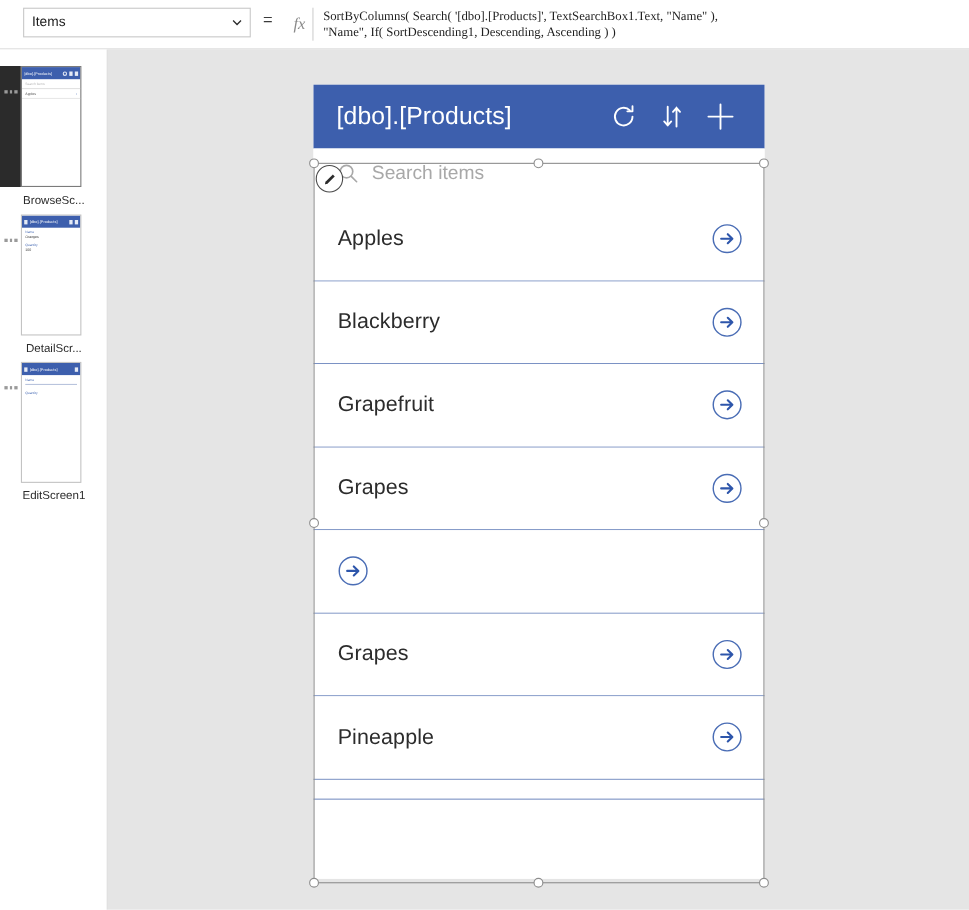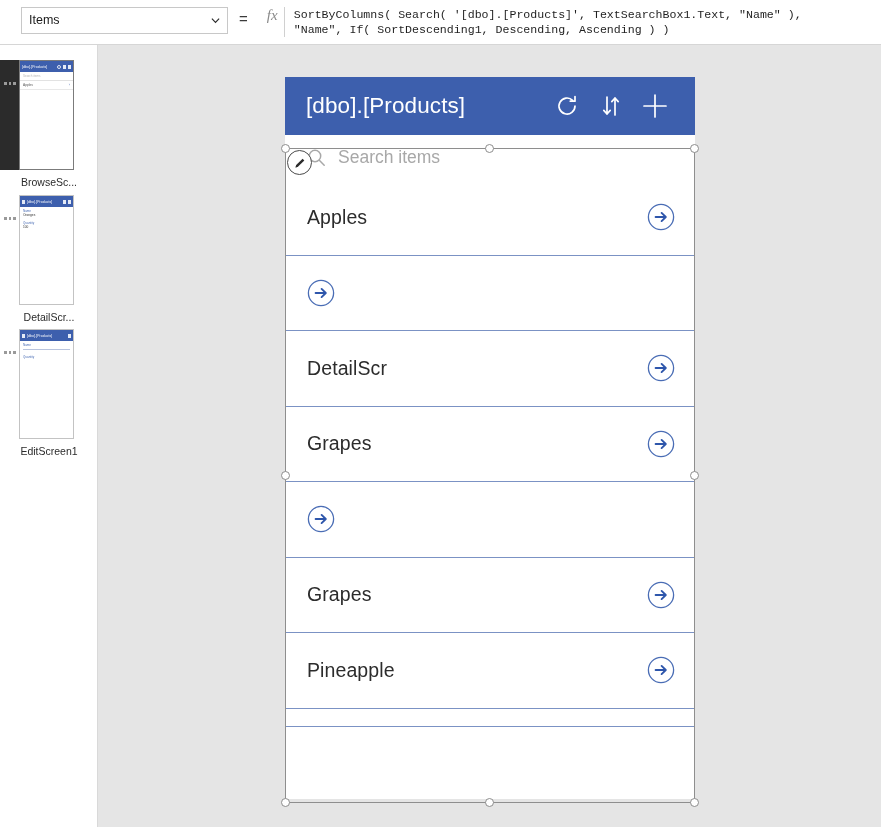--- a/index.html
+++ b/index.html
@@ -48,31 +48,31 @@
   #equals-sign {
     margin: 10px 0 0 11px;
     font-size: 15px;
     color: #3a3a3a;
     font-family: "Liberation Sans", sans-serif;
     user-select: none;
   }
   #fx-box {
     margin: 7px 0 0 13px;
     width: 24px; height: 30px;
-    display: flex; align-items: flex-start; justify-content: center;
+    display: flex; align-items: center; justify-content: center;
     border-right: 1px solid #d0d0d0;
     font-family: "Liberation Serif", serif;
     font-style: italic;
     font-size: 15px;
     color: #8a8a8a;
   }
   #formula-text {
     margin: 7px 0 0 9px;
     flex: 1;
-    font-family: Liberation Mono, monospace;
+    font-family: Liberation Serif, serif;
     font-size: 11.6px;
     line-height: 14.5px;
     color: #1f1f1f;
     white-space: pre;
     padding-top: 1px;
   }
 
   
   #screens-panel {
     position: absolute;
@@ -410,28 +410,29 @@
 
       <div class="list-row">
         <span class="row-title">Apples</span>
         <svg class="row-arrow" viewBox="0 0 28 28">
           <circle cx="14" cy="14" r="12.6" stroke="#4a6db5" stroke-width="1.3" fill="none"></circle>
           <path d="M8.6 14 L18.6 14 M14.6 9.9 L18.8 14 L14.6 18.1" stroke="#2e56ab" stroke-width="1.9" fill="none" stroke-linecap="round" stroke-linejoin="round"></path>
         </svg>
       </div>
 
       <div class="list-row">
-        <svg class="row-arrow" viewBox="0 0 28 28">
-          <circle cx="14" cy="14" r="12.6" stroke="#4a6db5" stroke-width="1.3" fill="none"></circle>
-          <path d="M8.6 14 L18.6 14 M14.6 9.9 L18.8 14 L14.6 18.1" stroke="#2e56ab" stroke-width="1.9" fill="none" stroke-linecap="round" stroke-linejoin="round"></path>
-        </svg>
-      </div>
-
-      <div class="list-row">
-        <span class="row-title">DetailScr</span>
+        <span class="row-title">Blackberry</span>
+        <svg class="row-arrow" viewBox="0 0 28 28">
+          <circle cx="14" cy="14" r="12.6" stroke="#4a6db5" stroke-width="1.3" fill="none"></circle>
+          <path d="M8.6 14 L18.6 14 M14.6 9.9 L18.8 14 L14.6 18.1" stroke="#2e56ab" stroke-width="1.9" fill="none" stroke-linecap="round" stroke-linejoin="round"></path>
+        </svg>
+      </div>
+
+      <div class="list-row">
+        <span class="row-title">Grapefruit</span>
         <svg class="row-arrow" viewBox="0 0 28 28">
           <circle cx="14" cy="14" r="12.6" stroke="#4a6db5" stroke-width="1.3" fill="none"></circle>
           <path d="M8.6 14 L18.6 14 M14.6 9.9 L18.8 14 L14.6 18.1" stroke="#2e56ab" stroke-width="1.9" fill="none" stroke-linecap="round" stroke-linejoin="round"></path>
         </svg>
       </div>
 
       <div class="list-row">
         <span class="row-title">Grapes</span>
         <svg class="row-arrow" viewBox="0 0 28 28">
           <circle cx="14" cy="14" r="12.6" stroke="#4a6db5" stroke-width="1.3" fill="none"></circle>

